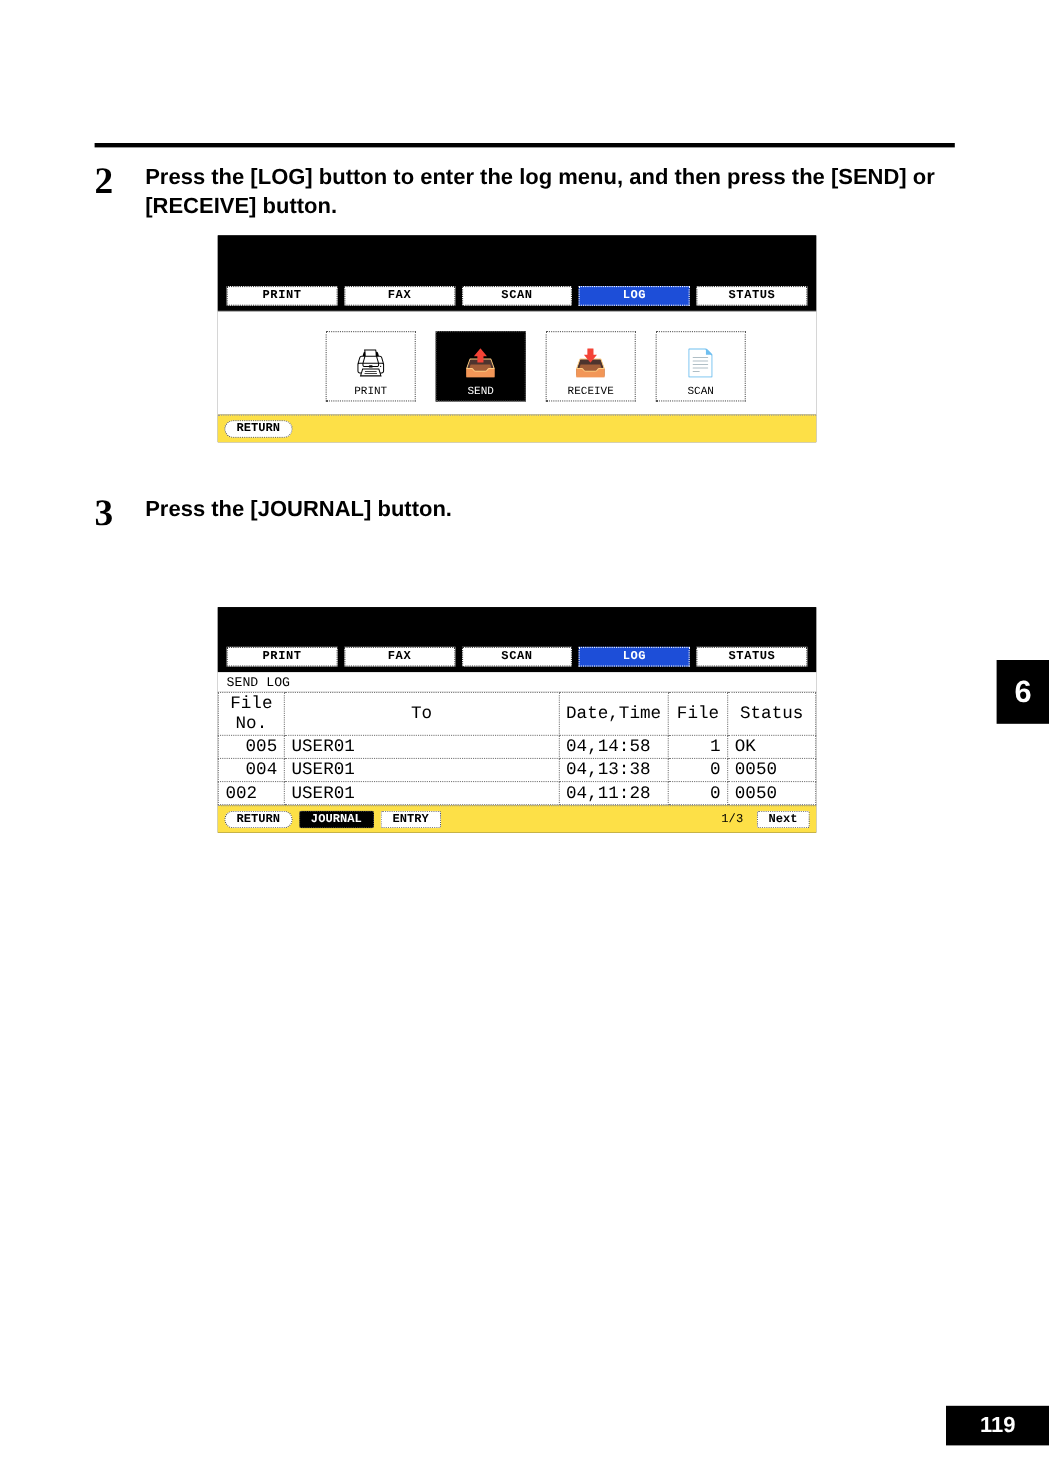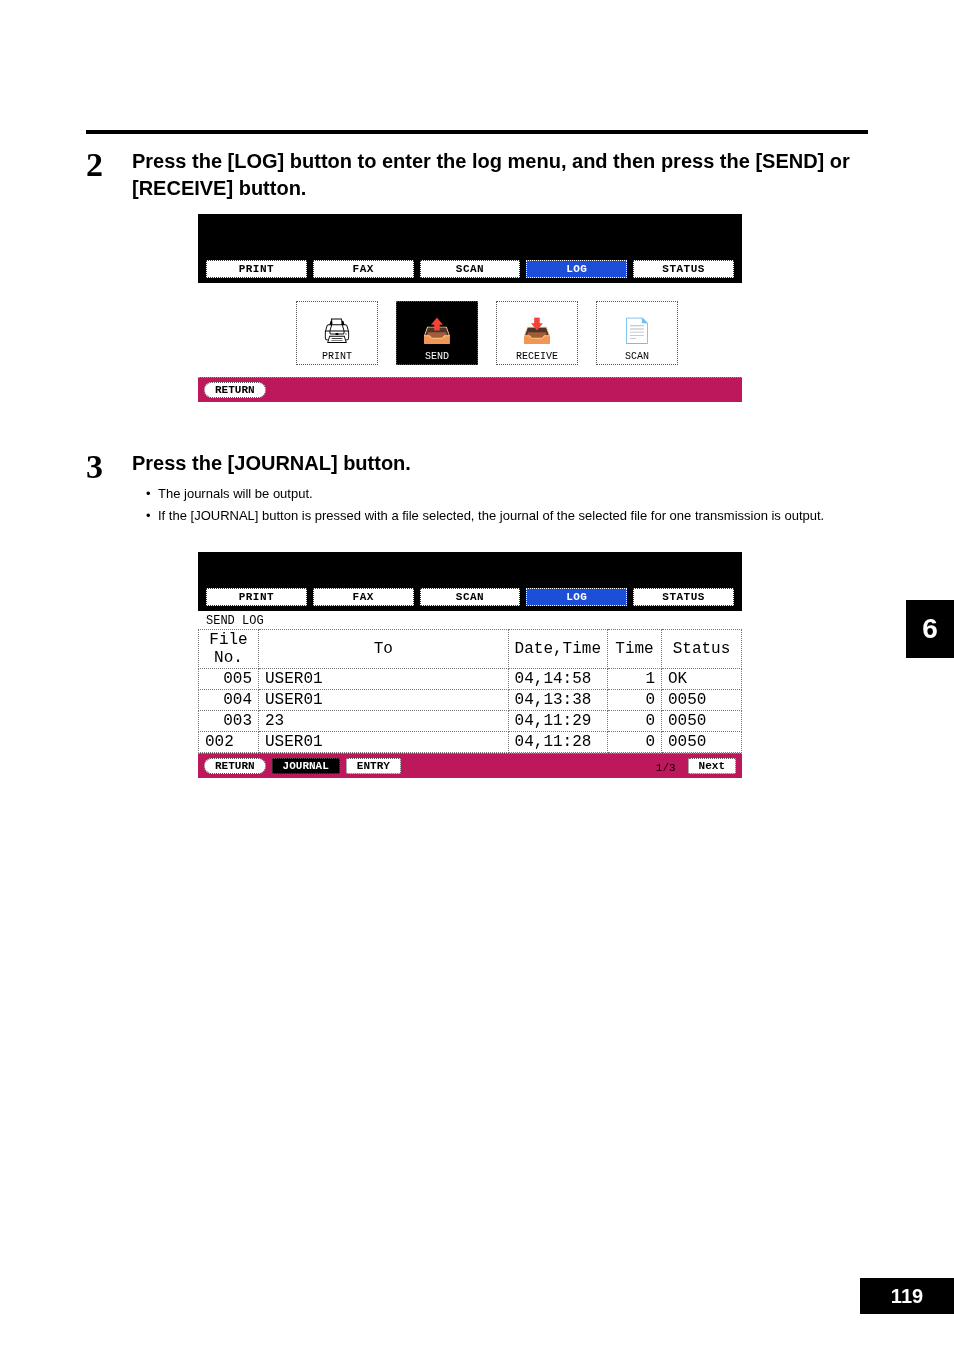--- a/index.html
+++ b/index.html
@@ -18,21 +18,21 @@
   .screen { position: absolute; left: 198px; width: 544px; background: #000; }
   .tabrow { display: flex; gap: 6px; padding: 46px 8px 4px 8px; background: #000; }
   .tab { flex: 1; height: 18px; border: 1px solid #000; background: #fff; display: flex; align-items: center; justify-content: center; font-family: 'Courier New', monospace; font-size: 11px; font-weight: bold; letter-spacing: 0.5px; }
   .tab.active { background: #1d4ed8; color: #fff; border: 1px dotted #fff; }
   .tab.dotted { border: 1px dotted #333; }
   .white-area { background: #fff; min-height: 90px; padding: 10px 8px 6px 8px; border-top: 1px solid #000; }
   .iconrow { display: flex; gap: 18px; padding: 8px 0 6px 90px; }
   .iconbtn { width: 82px; height: 64px; border: 1px dotted #555; background: #fff; display: flex; flex-direction: column; align-items: center; justify-content: flex-end; font-family: 'Courier New', monospace; font-size: 10px; padding-bottom: 2px; position: relative; }
   .iconbtn.active { background: #000; color: #fff; }
   .iconbtn .glyph { width: 60px; height: 40px; display: flex; align-items: center; justify-content: center; font-size: 24px; }
-  .bottomrow { display: flex; align-items: flex-end; gap: 6px; padding: 4px 6px; background: #be185d; border-top: 1px dotted #999; }
+  .bottomrow { display: flex; align-items: center; gap: 6px; padding: 4px 6px; background: #fde047; border-top: 1px dotted #999; }
   .pillbtn { border: 1px dotted #555; border-radius: 10px; padding: 1px 10px; font-family: 'Courier New', monospace; font-size: 11px; font-weight: bold; background: #fff; }
   .pillbtn.active { background: #000; color: #fff; }
   .pillbtn.sq { border-radius: 2px; }
   .pager { font-family: 'Courier New', monospace; font-size: 11px; margin-left: auto; margin-right: 6px; }
 
   
   .screen2 .tabrow { padding-top: 36px; }
   .subhead { background: #fff; font-family: 'Courier New', monospace; font-size: 12px; padding: 3px 8px 1px 8px; border-top: 1px solid #000; }
   .logtable { width: 100%; border-collapse: collapse; font-family: 'Courier New', monospace; font-size: 16px; background:#fff; }
   .logtable th, .logtable td { border: 1px dotted #777; padding: 1px 6px; text-align: left; height: 18px; }
@@ -88,64 +88,53 @@
       </div>
     </div>
     <div class="bottomrow">
       <div class="pillbtn">RETURN</div>
     </div>
   </div>
 
   <div class="step" style="top:450px;">
     <div class="step-num">3</div>
     <div class="step-head">Press the [JOURNAL] button.</div>
-    <ul class="bullets">
-      <li>The journals will be output.</li>
-      <li>If the [JOURNAL] button is pressed with a file selected, the journal of the selected file for one transmission is output.</li>
-    </ul>
   </div>
 
   <div class="screen screen2" style="top:552px;">
     <div class="tabrow">
       <div class="tab dotted">PRINT</div>
       <div class="tab dotted">FAX</div>
       <div class="tab dotted">SCAN</div>
       <div class="tab active">LOG</div>
       <div class="tab dotted">STATUS</div>
     </div>
     <div class="subhead">SEND LOG</div>
     <table class="logtable">
       <thead>
         <tr>
           <th class="col-file">File No.</th>
           <th>To</th>
           <th class="col-dt">Date,Time</th>
-          <th class="col-pg">Time</th>
+          <th class="col-pg">File</th>
           <th class="col-st">Status</th>
         </tr>
       </thead>
       <tbody>
         <tr>
           <td class="col-file" style="text-align:right">005</td>
           <td>USER01</td>
           <td class="col-dt">04,14:58</td>
           <td class="col-pg" style="text-align:right">1</td>
           <td class="col-st">OK</td>
         </tr>
         <tr>
           <td class="col-file" style="text-align:right">004</td>
           <td>USER01</td>
           <td class="col-dt">04,13:38</td>
-          <td class="col-pg" style="text-align:right">0</td>
-          <td class="col-st">0050</td>
-        </tr>
-        <tr>
-          <td class="col-file" style="text-align:right">003</td>
-          <td>23</td>
-          <td class="col-dt">04,11:29</td>
           <td class="col-pg" style="text-align:right">0</td>
           <td class="col-st">0050</td>
         </tr>
         <tr>
           <td class="col-file" style="text-align:left">002</td>
           <td>USER01</td>
           <td class="col-dt">04,11:28</td>
           <td class="col-pg" style="text-align:right">0</td>
           <td class="col-st">0050</td>
         </tr>

